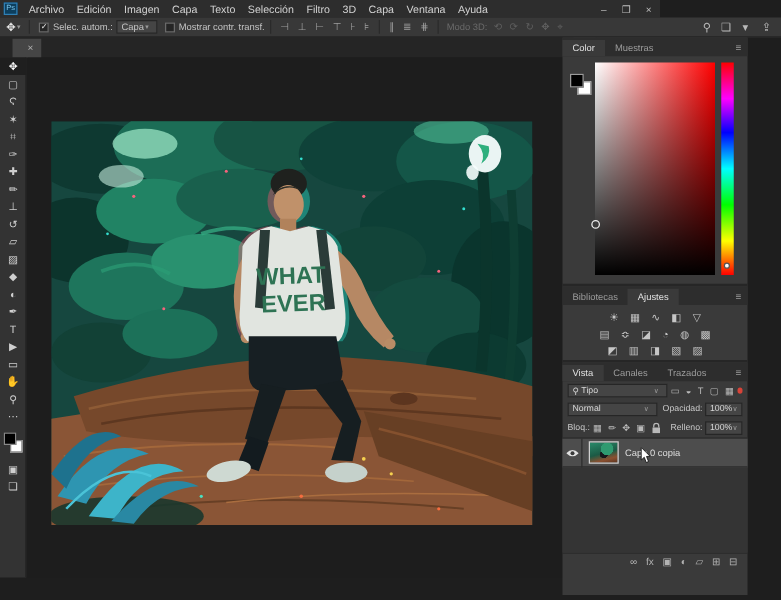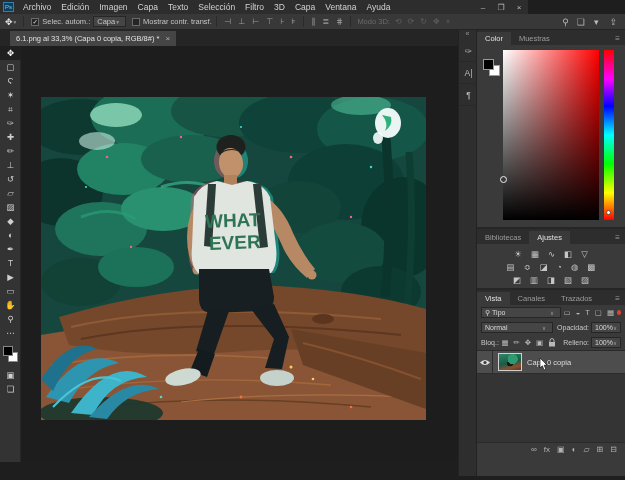--- a/index.html
+++ b/index.html
@@ -64,21 +64,21 @@
   #status-chevron { margin-left:26px; color:#9a9a9a; }
 
   
   #dockstrip { position:absolute; left:458px; top:30px; width:19px; height:446px; background:#2e2e2e;
     border-left:1px solid #222; border-right:1px solid #222; }
   #dockstrip .collapse { text-align:center; font-size:7px; color:#9a9a9a; height:10px; }
   .dock-icon { width:19px; height:22px; display:flex; align-items:center; justify-content:center;
     font-size:8.5px; color:#bdbdbd; border-bottom:1px solid #282828; }
 
   
-  #panels { position:absolute; left:477px; top:30px; width:148px; height:446px; background:#3a3a3a; }
+  #panels { position:absolute; left:450px; top:30px; width:148px; height:446px; background:#3a3a3a; }
   .ptabs { height:15px; background:#2d2d2d; display:flex; align-items:flex-end; font-size:7.5px; }
   .ptab { padding:2px 8px 2px; color:#9c9c9c; }
   .ptab.active { background:#3a3a3a; color:#e0e0e0; }
   .pmenu { margin-left:auto; color:#9a9a9a; font-size:8px; padding:0 5px 2px; }
   .pgroup { border-bottom:2px solid #262626; position:relative; }
 
   
   #color-body { position:relative; height:182px; }
   #cp-fg { position:absolute; left:6px; top:14px; width:11px; height:11px; background:#000;
     border:1px solid #9a9a9a; z-index:2; }
@@ -179,21 +179,20 @@
     <div id="opt-right">
       <span>⚲</span>
       <span>❏</span>
       <span class="caret">▾</span>
       <span>⇪</span>
     </div>
   </div>
 
   <div id="tabbar">
     <div id="doc-tab">
-      <span>6.1.png al 33,3% (Capa 0 copia, RGB/8#) *</span>
       <span class="close">×</span>
     </div>
   </div>
 
   <div id="toolbar">
     <div class="tool sel">✥</div>
     <div class="tool">▢</div>
     <div class="tool">Ϛ</div>
     <div class="tool">✶</div>
     <div class="tool">⌗</div>

